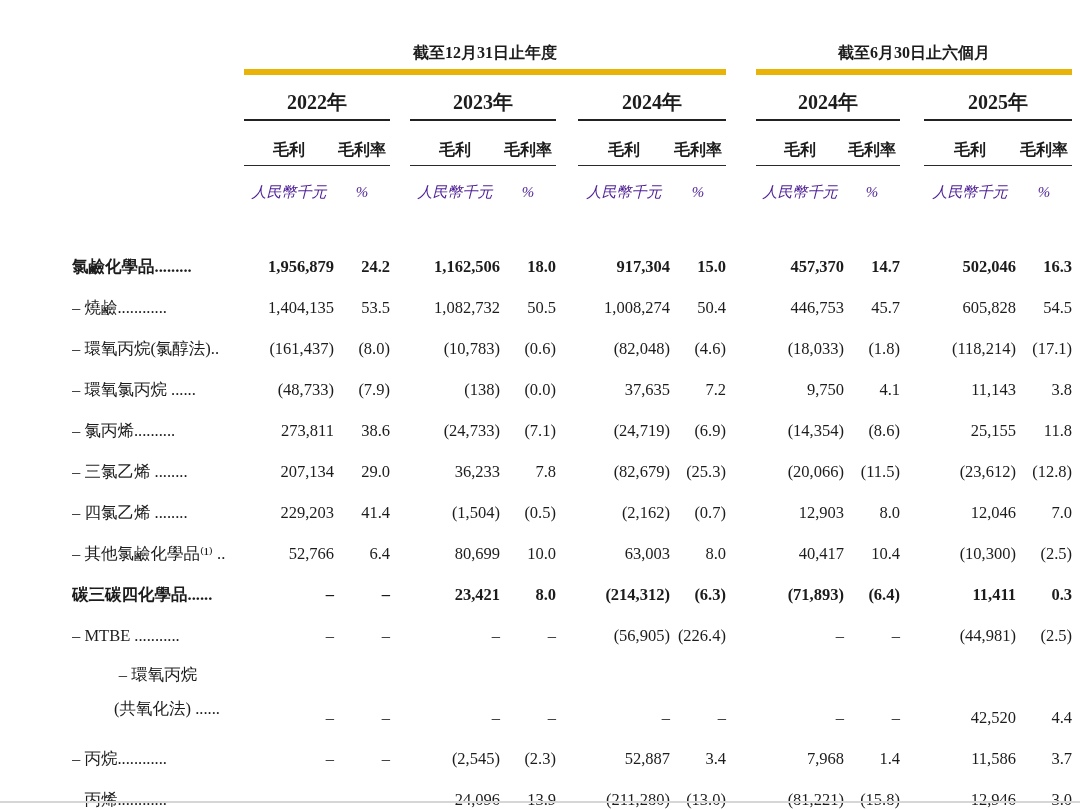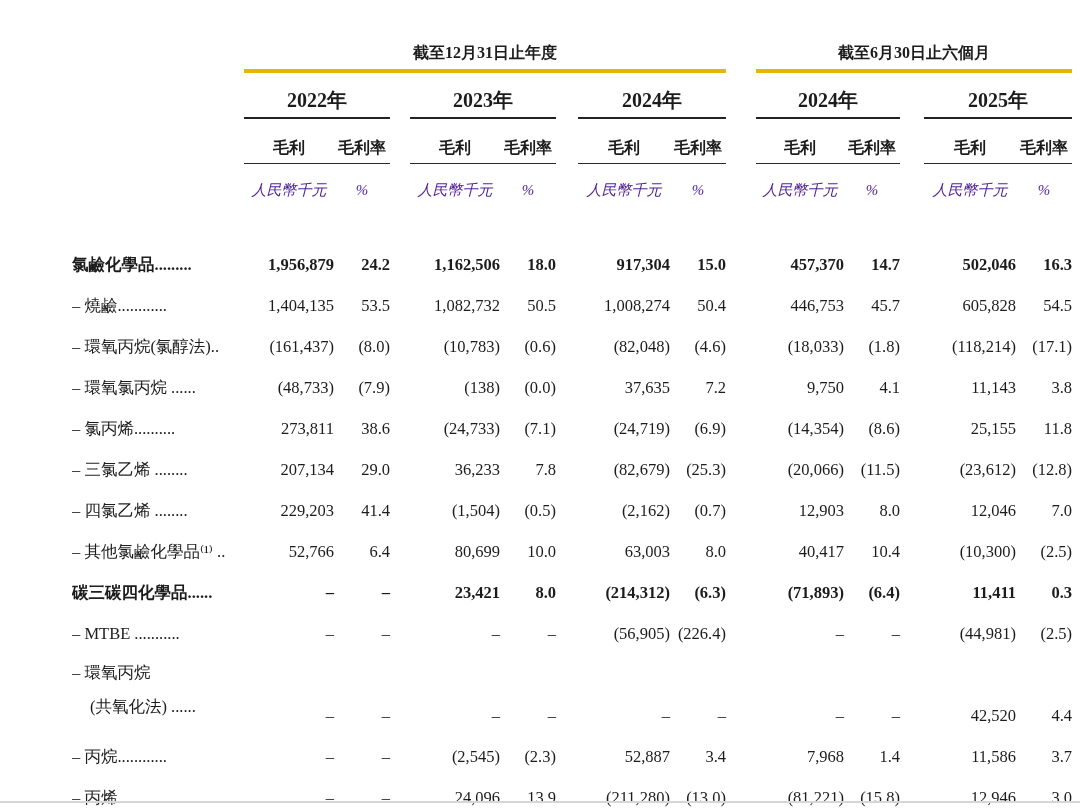--- a/index.html
+++ b/index.html
@@ -27,21 +27,21 @@
     vertical-align: bottom;
     font-size: 16.5px;
     line-height: 1.1;
   }
   
   tr.title-row td.group-title {
     font-weight: bold;
     font-size: 16px;
     text-align: center;
     padding-bottom: 7px;
-    border-bottom: 4px solid #eab308;
+    border-bottom: 6px solid #eab308;
     height: 42px;
   }
   tr.year-row td.year-cell {
     font-weight: bold;
     font-size: 20px;
     text-align: center;
     padding-bottom: 6px;
     border-bottom: 2px solid #222222;
     height: 38px;
   }
@@ -67,21 +67,21 @@
   tbody tr.data-row { height: 41px; }
   tbody tr.data-row.two-line { height: 82px; }
   td.label-cell {
     text-align: left;
     white-space: nowrap;
     font-size: 16.5px;
     padding-bottom: 9px;
     vertical-align: bottom;
     overflow: hidden;
   }
-  tr.two-line td.label-cell div { padding-bottom: 0; }
+  tr.two-line td.label-cell div { padding-bottom: 0; text-align: center; }
   tr.two-line td.label-cell div:first-child { padding-bottom: 16px; }
   tr.two-line td.label-cell div.indent { padding-left: 18px; padding-bottom: 9px; }
   td.num-cell {
     text-align: right;
     white-space: nowrap;
     padding-bottom: 9px;
   }
   tr.bold-row td { font-weight: bold; }
   
   #bottom-strip {

